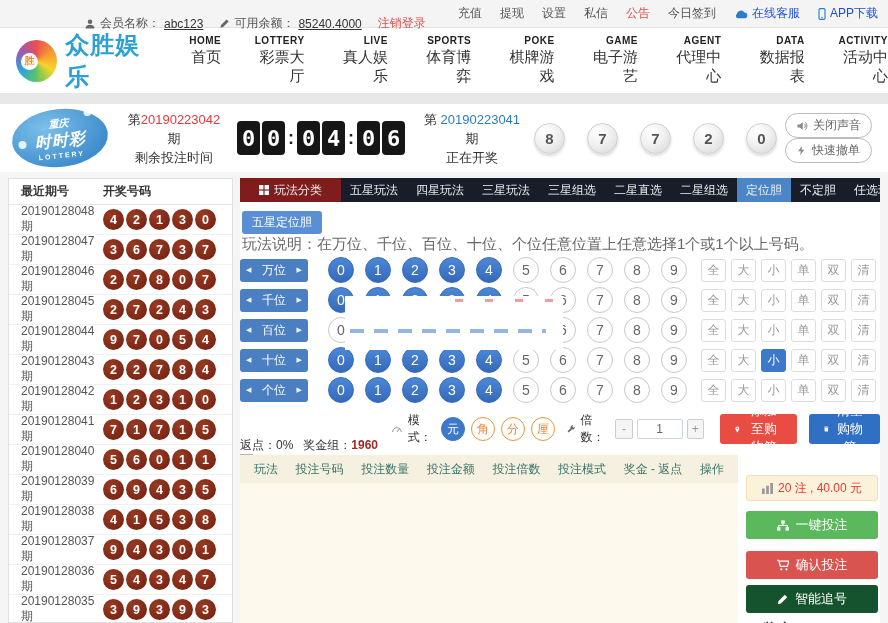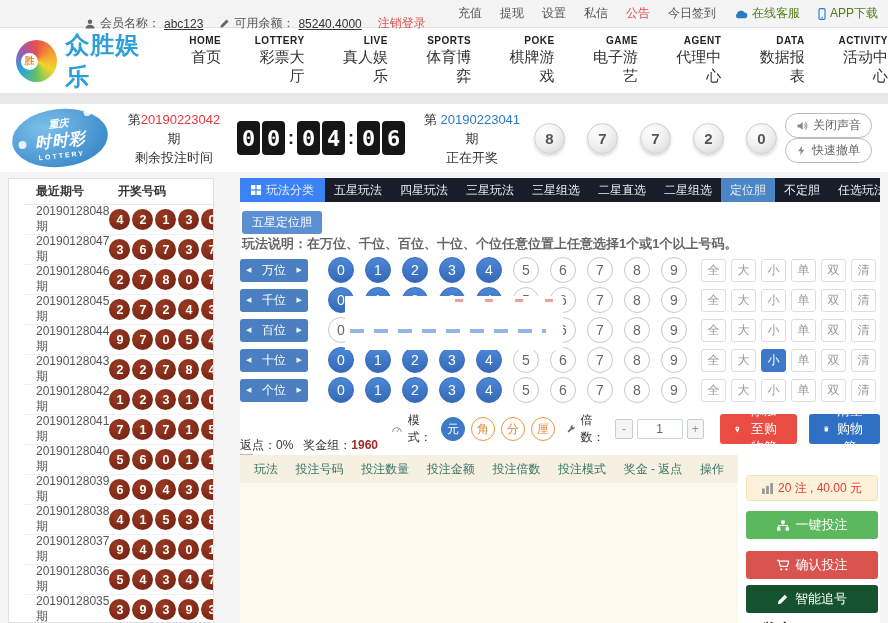--- a/index.html
+++ b/index.html
@@ -10,21 +10,21 @@
   .topbar { height:28px; background:#f4f4f4; border-bottom:1px solid #e2e2e2;
     display:flex; align-items:center; justify-content:space-between; }
   .tb-left { display:flex; align-items:center; gap:16px; margin-left:84px; color:#555;margin-top:20px; }
   .tb-item { display:flex; align-items:center; gap:4px; }
   .tb-und { text-decoration:underline; color:#333; cursor:pointer; }
   .tb-logout { color:#d9534f; cursor:pointer; }
   .tb-right { display:flex; align-items:center; gap:18px; margin-right:10px; color:#555; }
   #topbar-links { display:flex; gap:18px; }
   .tb-link { cursor:pointer; }
   .tb-red { color:#d9534f; }
-  .tb-blue { color:#4d7c0f;text-align:center; }
+  .tb-blue { color:#1d4ed8;text-align:center; }
 
   
   .header { height:65px; background:#fff; display:flex; align-items:center; padding-left:16px; }
   .logo { display:flex; align-items:center; gap:8px; cursor:pointer; }
   .logo-circle { width:42px; height:42px; border-radius:50%; position:relative;
     background:conic-gradient(#e94f4f,#f59b2e,#f5d42e,#62c462,#29a3e3,#9b59b6,#e94f4f); }
   .logo-badge { position:absolute; left:5px; top:13px; width:17px; height:17px; border-radius:50%;
     background:#fff; color:#f08a24; font-size:10px; font-weight:bold; display:grid; place-items:center; }
   .brand { font-size:24px; font-weight:bold; color:#2b9fd8; letter-spacing:1px; }
   .main-nav { display:flex; gap:25px; margin-left:26px; }
@@ -53,42 +53,42 @@
   .balls { display:flex; gap:22px; margin-left:12px; }
   .rball { width:31px; height:31px; border-radius:50%;
     background:radial-gradient(circle at 35% 28%, #ffffff 0%, #f1f1f1 45%, #d6d6d6 100%);
     border:1px solid #cfcfcf; box-shadow:0 2px 3px rgba(0,0,0,.15);
     color:#555; font-weight:bold; font-size:15px; display:grid; place-items:center; }
   .banner-btns { margin-left:auto; display:flex; flex-direction:column; margin-right:4px; }
   .pill { border:1px solid #bbb; border-radius:13px; padding:3px 10px; font-size:12px; color:#666;
     display:flex; align-items:center; gap:5px; background:#fff; cursor:pointer; white-space:nowrap; }
 
   
-  .history { position:absolute; left:8px; top:178px; width:206px; height:445px;
-    background:#fff; border:1px solid #e0e0e0; overflow:hidden;padding-left:15px; }
+  .history { position:absolute; left:8px; top:178px; width:225px; height:445px;
+    background:#fff; border:1px solid #e0e0e0; overflow:hidden; }
   .h-head { display:flex; align-items:center; height:26px; border-bottom:1px solid #e8e8e8;
     font-weight:bold; color:#333; }
   .h-head .hc1 { margin-left:12px; width:82px; }
   .h-row { display:flex; align-items:center; height:30px; border-bottom:1px solid #f1f1f1; color:#555; }
   .h-issue { margin-left:12px; width:82px; }
   .h-balls { display:flex; gap:2px; }
   .h-ball { width:21px; height:21px; border-radius:50%;
     background:radial-gradient(circle at 35% 30%, #9a3a22, #6f1f10);
     color:#fff; font-weight:bold; font-size:12.5px; display:grid; place-items:center; }
 
   
   .playarea { position:absolute; left:240px; top:178px; width:640px; height:445px; background:#fff; overflow:hidden; }
   .tabbar { height:24px; background:#181d29; display:flex; align-items:stretch; }
   .tab { color:#eceef2; font-size:12px; padding:0 9px; display:flex; align-items:center; cursor:pointer; white-space:nowrap; }
-  .tab-cat { background:#3b82f6; gap:5px; padding:0 11px; }
+  .tab-cat { background:#7f1d1d; gap:5px; padding:0 19px; }
   .tab-active { background:#4a86c6; }
   .subrow { height:30px; display:flex; align-items:center; padding-top:11px; }
   .sub-btn { background:#5b8fd4; color:#fff; font-size:12px; padding:3px 10px; border-radius:3px;
     margin-left:2px; cursor:pointer; }
-  .instruction { height:20px; font-size:13px; color:#666; padding:3px 2px;font-weight:bold; }
+  .instruction { height:20px; font-size:15px; color:#666; padding:3px 2px; }
 
   .bet-rows { position:relative; margin-top:3px; }
   .b-row { display:flex; align-items:center; height:30px; }
   .b-label { width:68px; height:23px; background:#4a7fc1; border-radius:3px; color:#fff; font-size:12px;
     display:flex; align-items:center; justify-content:space-between; padding:0 6px; cursor:pointer; flex:none; }
   .arr { font-size:7px; color:rgba(255,255,255,.9); }
   .b-balls { display:flex; gap:11px; margin-left:20px; }
   .b-ball { width:26px; height:26px; border-radius:50%; border:1px solid #c8c8c8; background:#fff;
     color:#666; font-size:14px; display:grid; place-items:center; cursor:pointer; }
   .b-ball.sel { background:linear-gradient(#4c88d8,#3569b8); border-color:#3569b8; color:#fff; }

